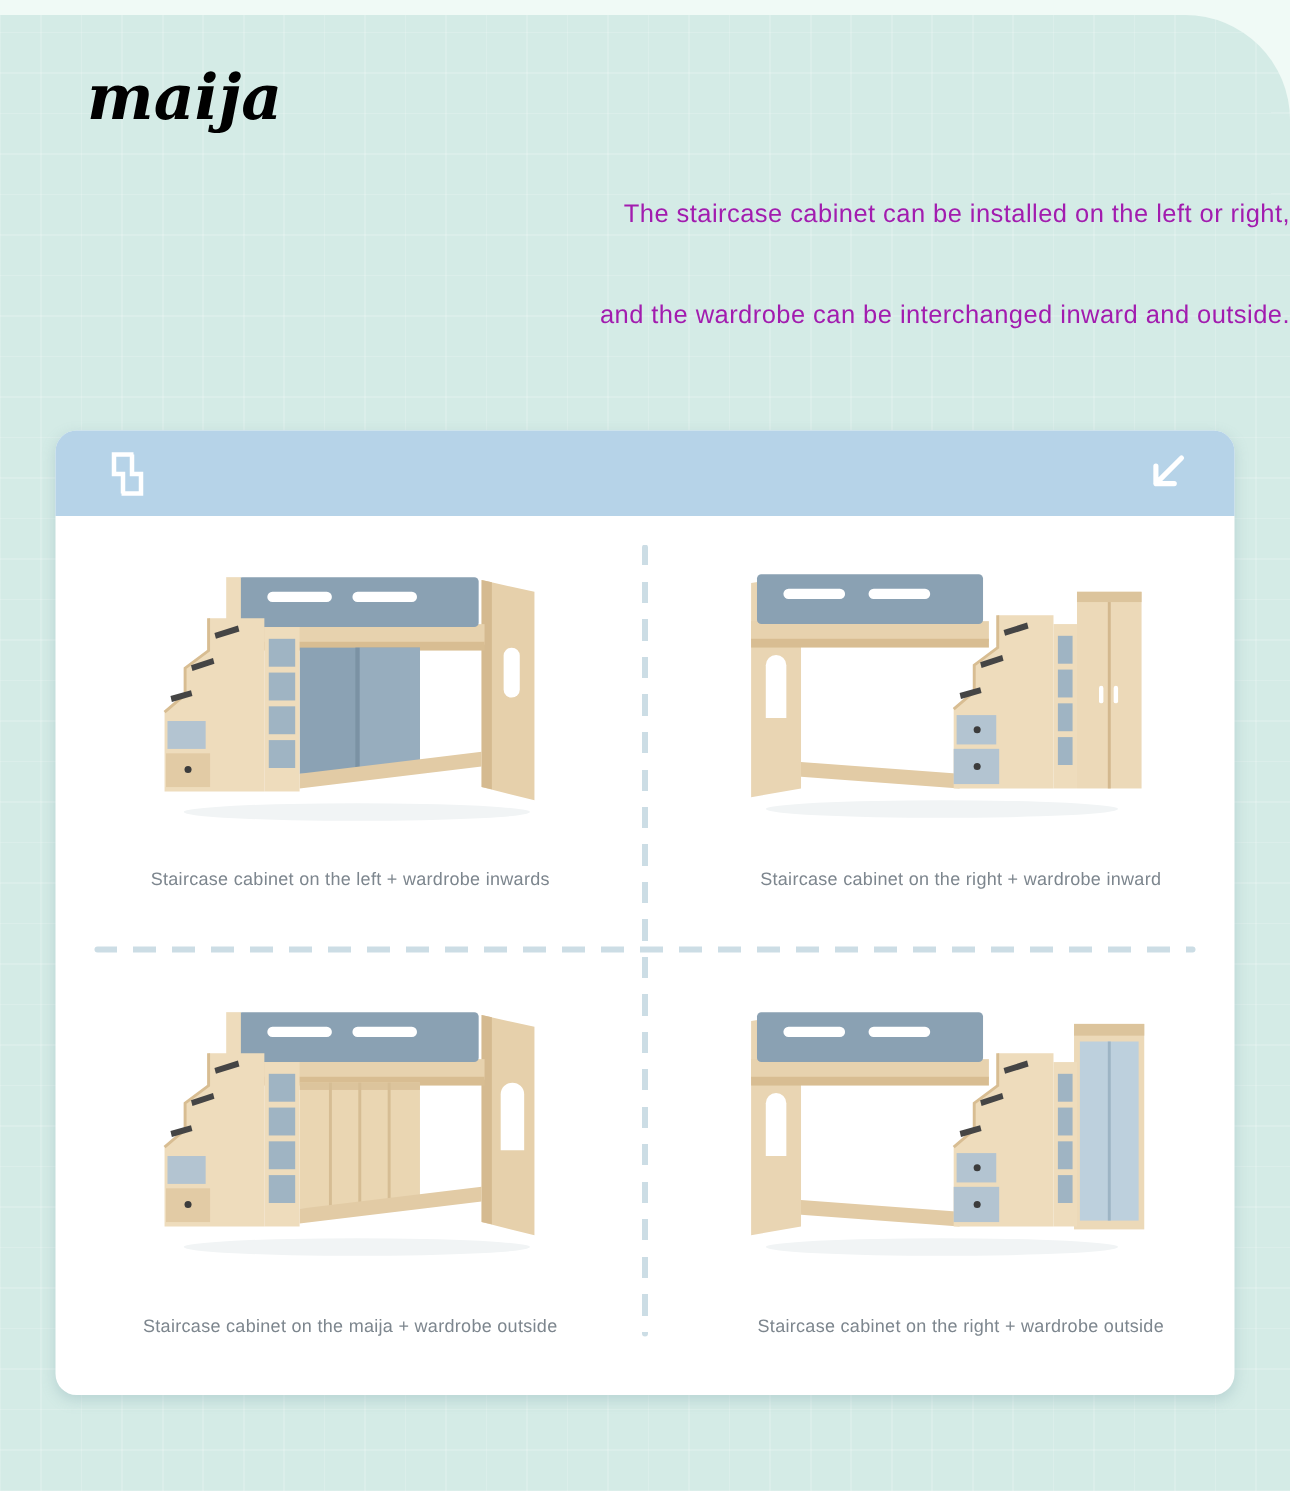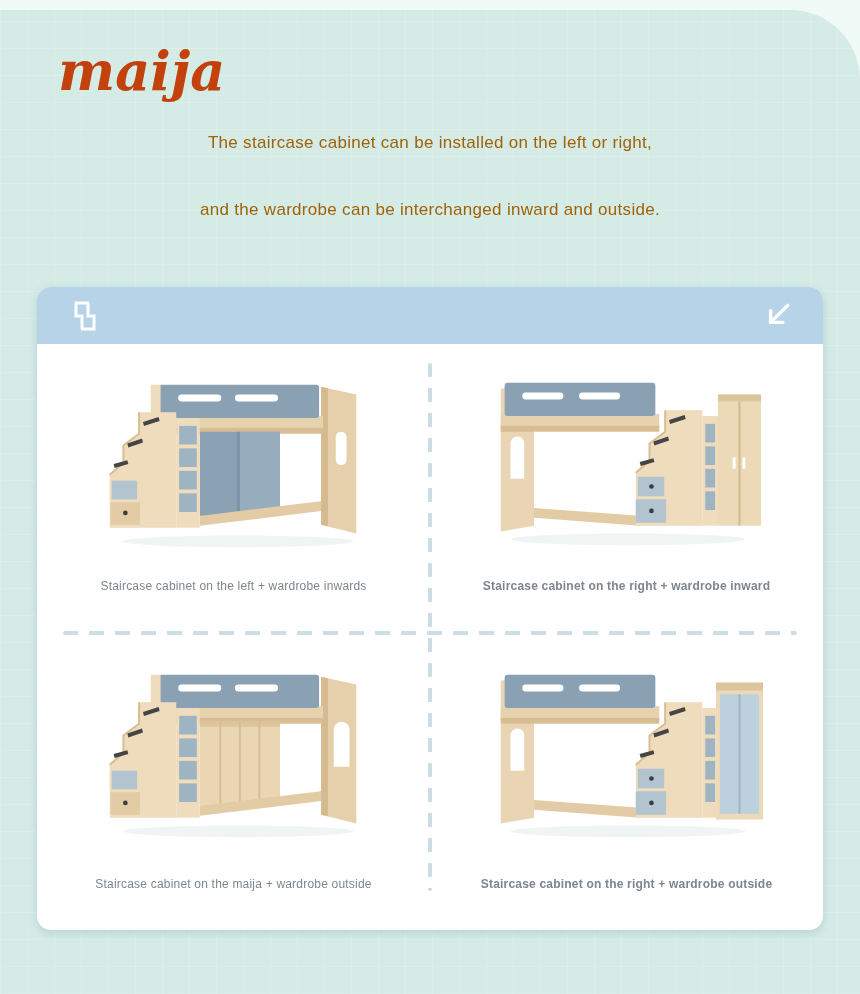--- a/index.html
+++ b/index.html
@@ -13,25 +13,25 @@
     background-color:#d4ebe6;
     background-image:
       repeating-linear-gradient(0deg, rgba(255,255,255,0.16) 0 1px, transparent 1px 27px),
       repeating-linear-gradient(90deg, rgba(255,255,255,0.16) 0 1px, transparent 1px 27px);
     border-top-right-radius:70px;
   }
   .brand{
     position:absolute;left:58px;top:44px;
     font-family:"DejaVu Serif", serif;
     font-style:italic;font-weight:700;
-    font-size:54px;color:#c2410c;line-height:1;
+    font-size:42px;color:#000000;line-height:1;
   }
   .intro-line{
-    position:absolute;left:0;width:100%;text-align:center;
-    color:#a16207;font-size:17px;letter-spacing:0.3px;
+    position:absolute;left:0;width:100%;text-align:right;
+    color:#a21caf;font-size:17px;letter-spacing:0.3px;
   }
   .intro-1{top:133px;}
   .intro-2{top:200px;}
   .card{
     position:absolute;left:37px;top:287px;width:786px;height:643px;
     background:#ffffff;border-radius:14px;
     box-shadow:0 3px 9px rgba(110,150,160,0.28);
   }
   .card-header{
     position:absolute;left:0;top:0;right:0;height:57px;
@@ -52,21 +52,21 @@
   .illus{position:absolute;}
   .illus-tl{left:59px;top:86px;}
   .illus-tr{left:452px;top:84px;}
   .illus-bl{left:59px;top:376px;}
   .illus-br{left:452px;top:376px;}
   .caption{
     position:absolute;width:393px;text-align:center;
     color:#7d868e;font-size:12px;letter-spacing:0.2px;
   }
   .cap-l{left:0;}
-  .cap-r{left:393px;font-weight:bold;}
+  .cap-r{left:407px;}
   .cap-top{top:292px;}
   .cap-bottom{top:590px;}
 </style>
 </head>
 <body>
 
 <div class="page">
   <div class="teal-panel"></div>
 
   <div class="brand">maija</div>

